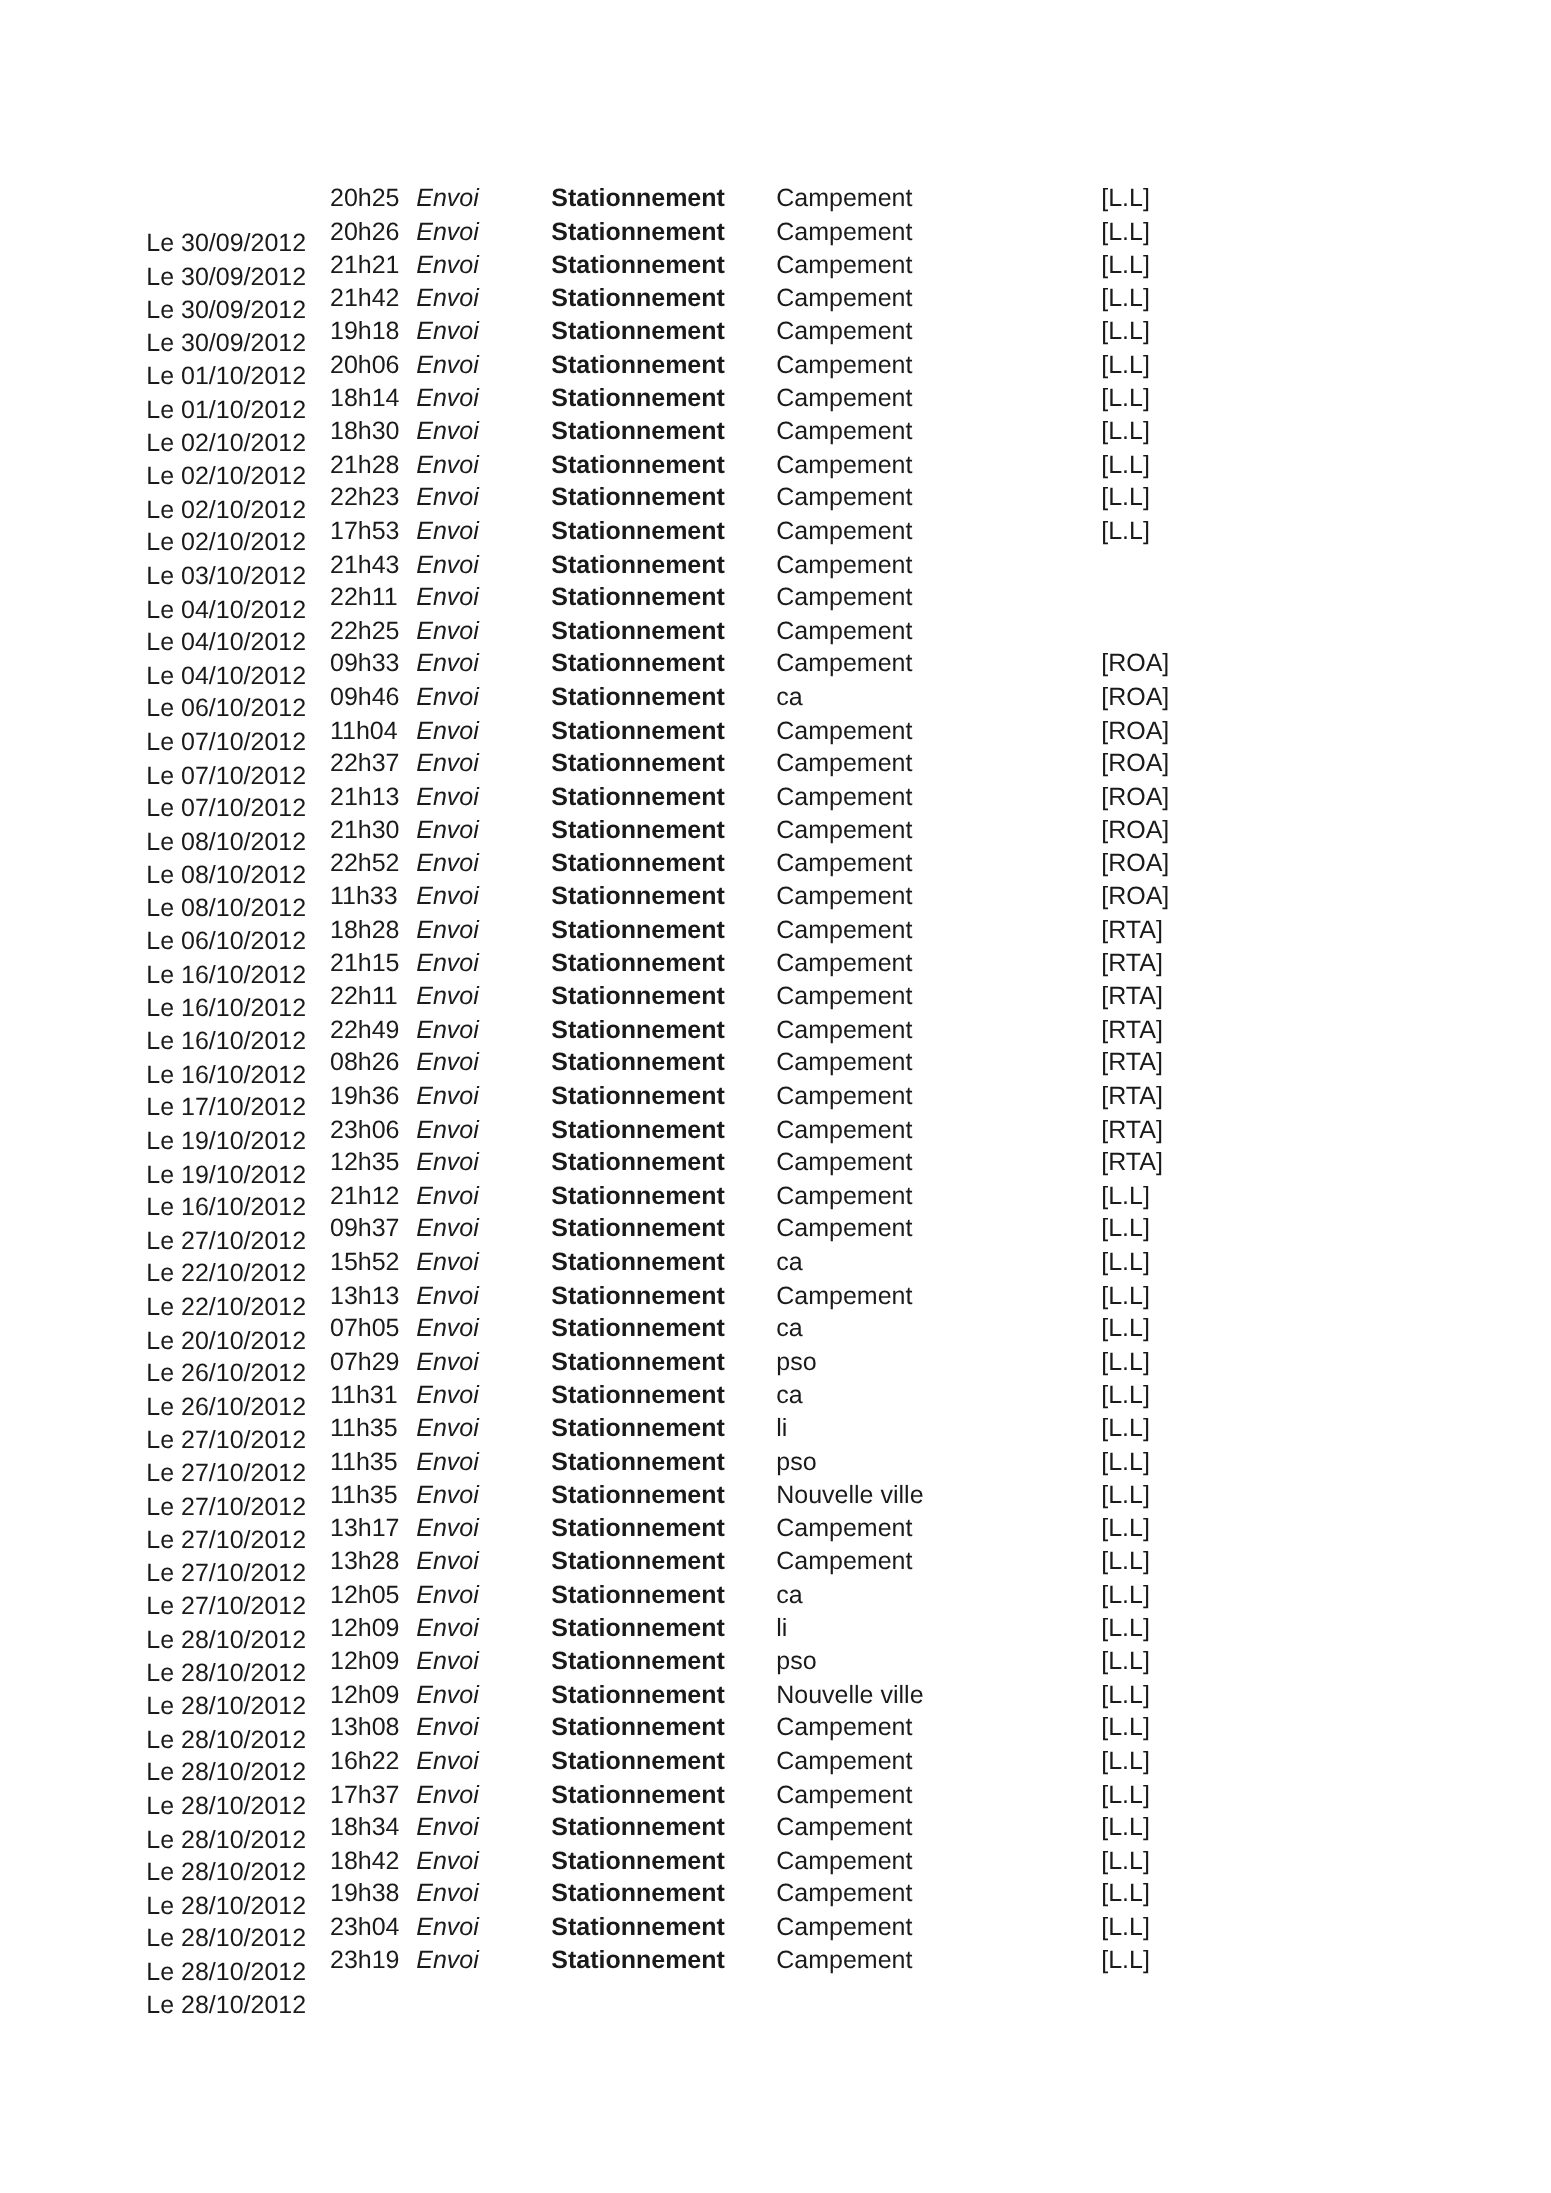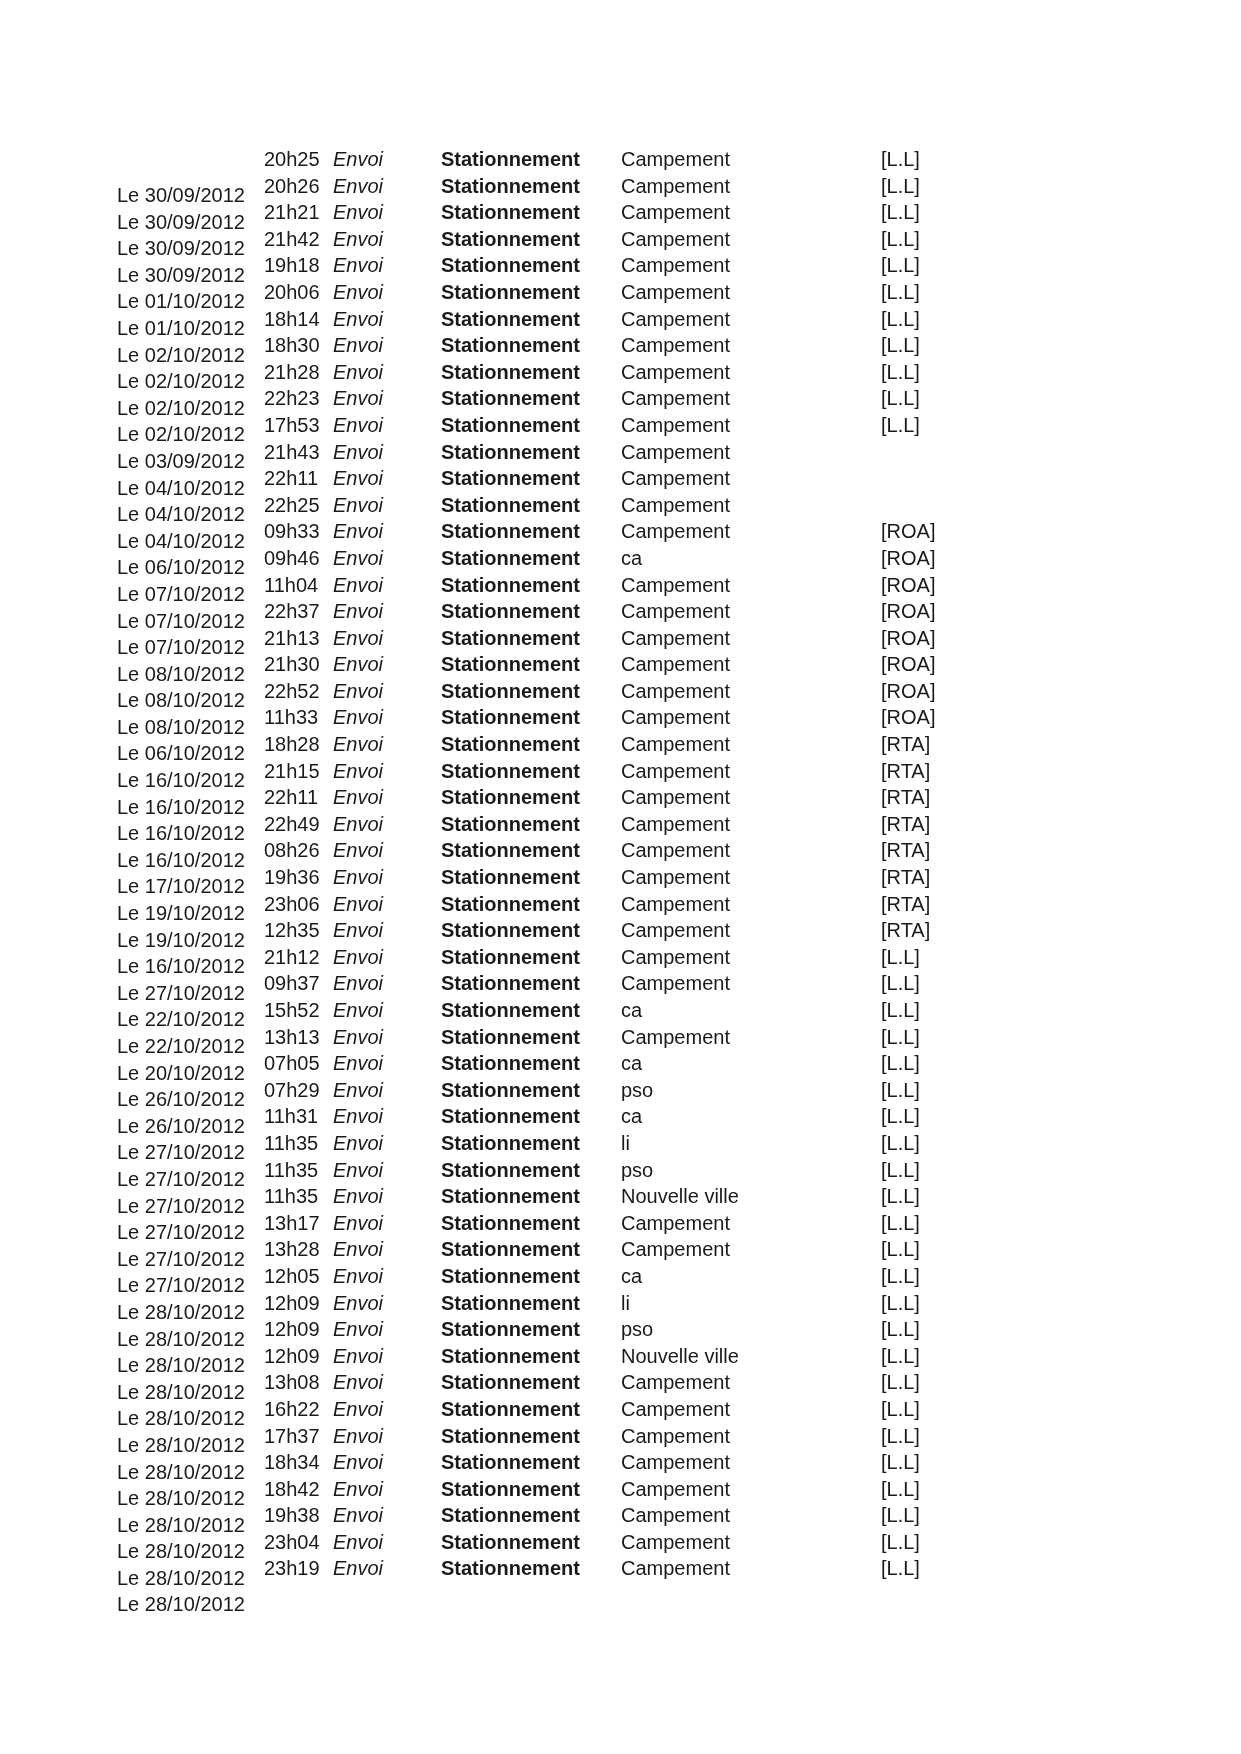--- a/index.html
+++ b/index.html
@@ -96,21 +96,21 @@
   </div>
     <div class="row">
     <span class="c-date">Le 02/10/2012</span>
     <span class="c-time">22h23</span>
     <span class="c-action">Envoi</span>
     <span class="c-type">Stationnement</span>
     <span class="c-place">Campement</span>
     <span class="c-tag">[L.L]</span>
   </div>
     <div class="row">
-    <span class="c-date">Le 03/09/2012</span>
+    <span class="c-date">Le 03/10/2012</span>
     <span class="c-time">17h53</span>
     <span class="c-action">Envoi</span>
     <span class="c-type">Stationnement</span>
     <span class="c-place">Campement</span>
     <span class="c-tag">[L.L]</span>
   </div>
     <div class="row">
     <span class="c-date">Le 04/10/2012</span>
     <span class="c-time">21h43</span>
     <span class="c-action">Envoi</span>

